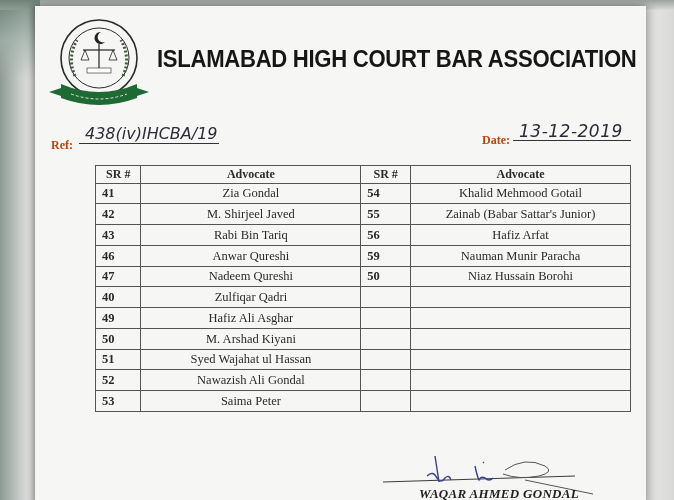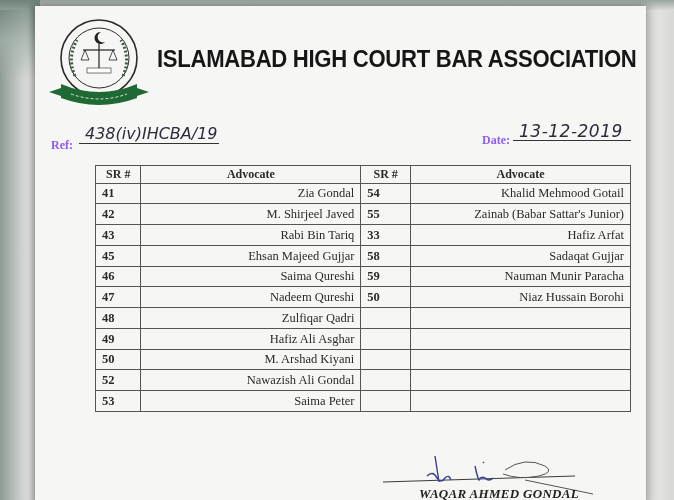--- a/index.html
+++ b/index.html
@@ -27,42 +27,42 @@
       position: absolute; left: 6px; top: 8px; width: 112px; height: 100px;
     }
     .org-title {
       position: absolute; left: 122px; top: 40px;
       font-family: "Liberation Sans", sans-serif; font-weight: 700;
       font-size: 23.5px; letter-spacing: -0.3px; color: #161616;
       transform: scaleX(0.94); transform-origin: left center;
       white-space: nowrap;
     }
     .ref-label, .date-label {
-      position: absolute; font-weight: 700; font-size: 12px; color: #8b5cf6;
+      position: absolute; font-weight: 700; font-size: 12px; color: #c2410c;
     }
     .ref-label { left: 16px; top: 132px; }
     .date-label { left: 447px; top: 127px; }
     .ref-value, .date-value {
       position: absolute; font-family: "DejaVu Sans", sans-serif; font-style: italic;
       font-size: 17px; color: #2b2b3a; border-bottom: 1.2px solid #333;
       padding-left: 6px; height: 18px; line-height: 16px; white-space: nowrap;
     }
     .ref-value { left: 44px; top: 120px; width: 140px; font-size: 16px; }
     .date-value { left: 478px; top: 117px; width: 118px; letter-spacing: 0.5px; }
     table.roll {
       position: absolute; left: 60px; top: 159px; width: 536px; height: 247px;
       border-collapse: collapse; border: 1.3px solid #444;
       font-size: 12.5px; color: #2a2a2a;
     }
     table.roll th, table.roll td {
       border: 1px solid #555; height: 17.6px; padding: 0 6px; line-height: 16px;
     }
     table.roll th { font-weight: 700; text-align: center; font-size: 12px; }
     table.roll td.sr { text-align: left; font-weight: 700; width: 43px; }
-    table.roll td.name { text-align: right; width: 208px; white-space: nowrap; }
+    table.roll td.name { text-align: center; width: 208px; white-space: nowrap; }
     table.roll td.sr2 { width: 47px; }
     table.roll .mid { border-left: 1.6px solid #333; }
     .signature { position: absolute; left: 340px; top: 440px; width: 230px; height: 50px; }
     .signer {
       position: absolute; left: 384px; top: 480px;
       font-style: italic; font-weight: 700; font-size: 13px; color: #222; letter-spacing: 0.3px;
     }
   </style>
 </head>
 <body>
@@ -114,56 +114,56 @@
       </tr>
       <tr>
         <td class="sr">42</td>
         <td class="name">M. Shirjeel Javed</td>
         <td class="sr sr2 mid">55</td>
         <td class="name">Zainab (Babar Sattar's Junior)</td>
       </tr>
       <tr>
         <td class="sr">43</td>
         <td class="name">Rabi Bin Tariq</td>
-        <td class="sr sr2 mid">33</td>
+        <td class="sr sr2 mid">56</td>
         <td class="name">Hafiz Arfat</td>
       </tr>
       <tr>
-        <td class="sr">45</td>
-        <td class="name">Ehsan Majeed Gujjar</td>
-        <td class="sr sr2 mid">58</td>
-        <td class="name">Sadaqat Gujjar</td>
-      </tr>
-      <tr>
         <td class="sr">46</td>
-        <td class="name">Saima Qureshi</td>
+        <td class="name">Anwar Qureshi</td>
         <td class="sr sr2 mid">59</td>
         <td class="name">Nauman Munir Paracha</td>
       </tr>
       <tr>
         <td class="sr">47</td>
         <td class="name">Nadeem Qureshi</td>
         <td class="sr sr2 mid">50</td>
         <td class="name">Niaz Hussain Borohi</td>
       </tr>
       <tr>
-        <td class="sr">48</td>
+        <td class="sr">40</td>
         <td class="name">Zulfiqar Qadri</td>
         <td class="sr sr2 mid"></td>
         <td class="name"></td>
       </tr>
       <tr>
         <td class="sr">49</td>
         <td class="name">Hafiz Ali Asghar</td>
         <td class="sr sr2 mid"></td>
         <td class="name"></td>
       </tr>
       <tr>
         <td class="sr">50</td>
         <td class="name">M. Arshad Kiyani</td>
+        <td class="sr sr2 mid"></td>
+        <td class="name"></td>
+      </tr>
+      <tr>
+        <td class="sr">51</td>
+        <td class="name">Syed Wajahat ul Hassan</td>
         <td class="sr sr2 mid"></td>
         <td class="name"></td>
       </tr>
       <tr>
         <td class="sr">52</td>
         <td class="name">Nawazish Ali Gondal</td>
         <td class="sr sr2 mid"></td>
         <td class="name"></td>
       </tr>
       <tr>

